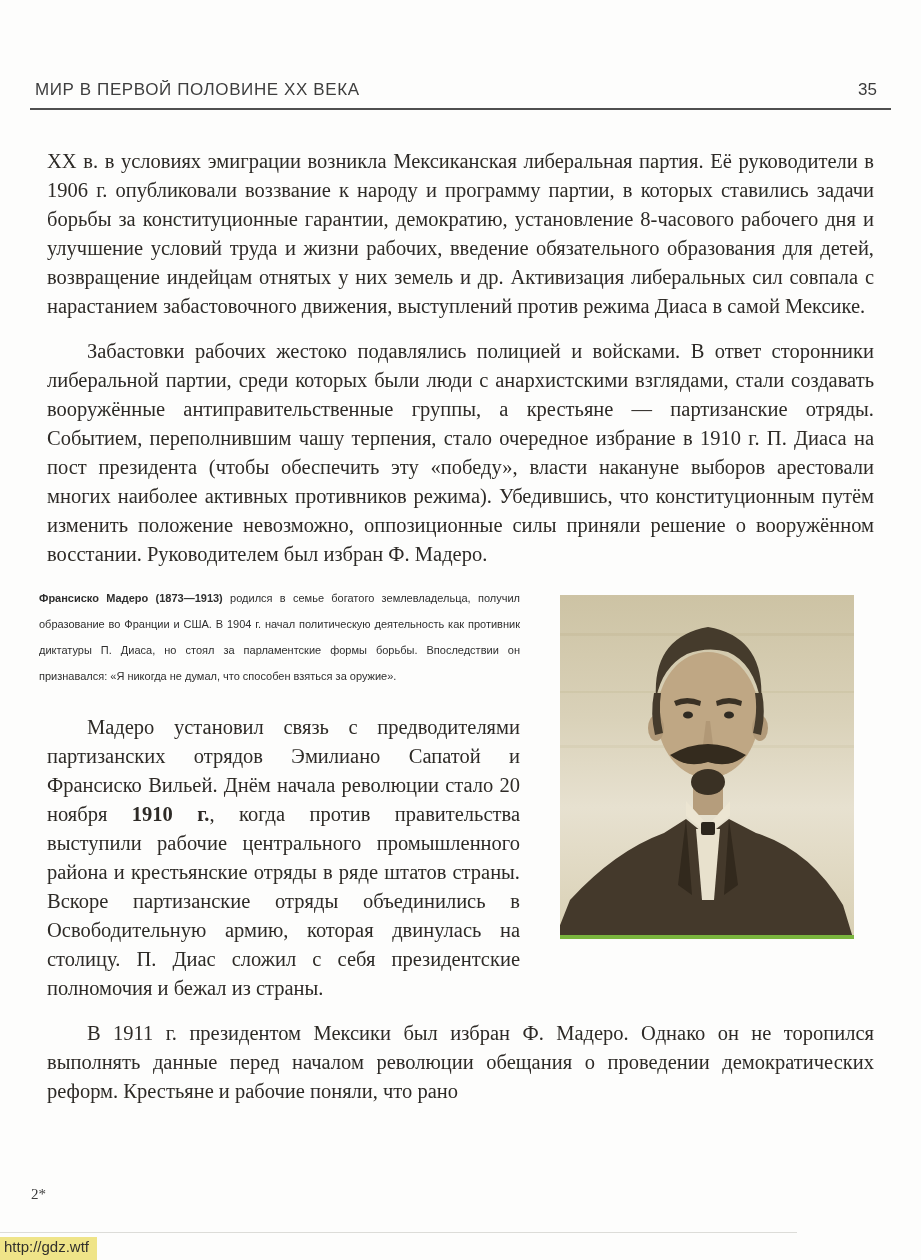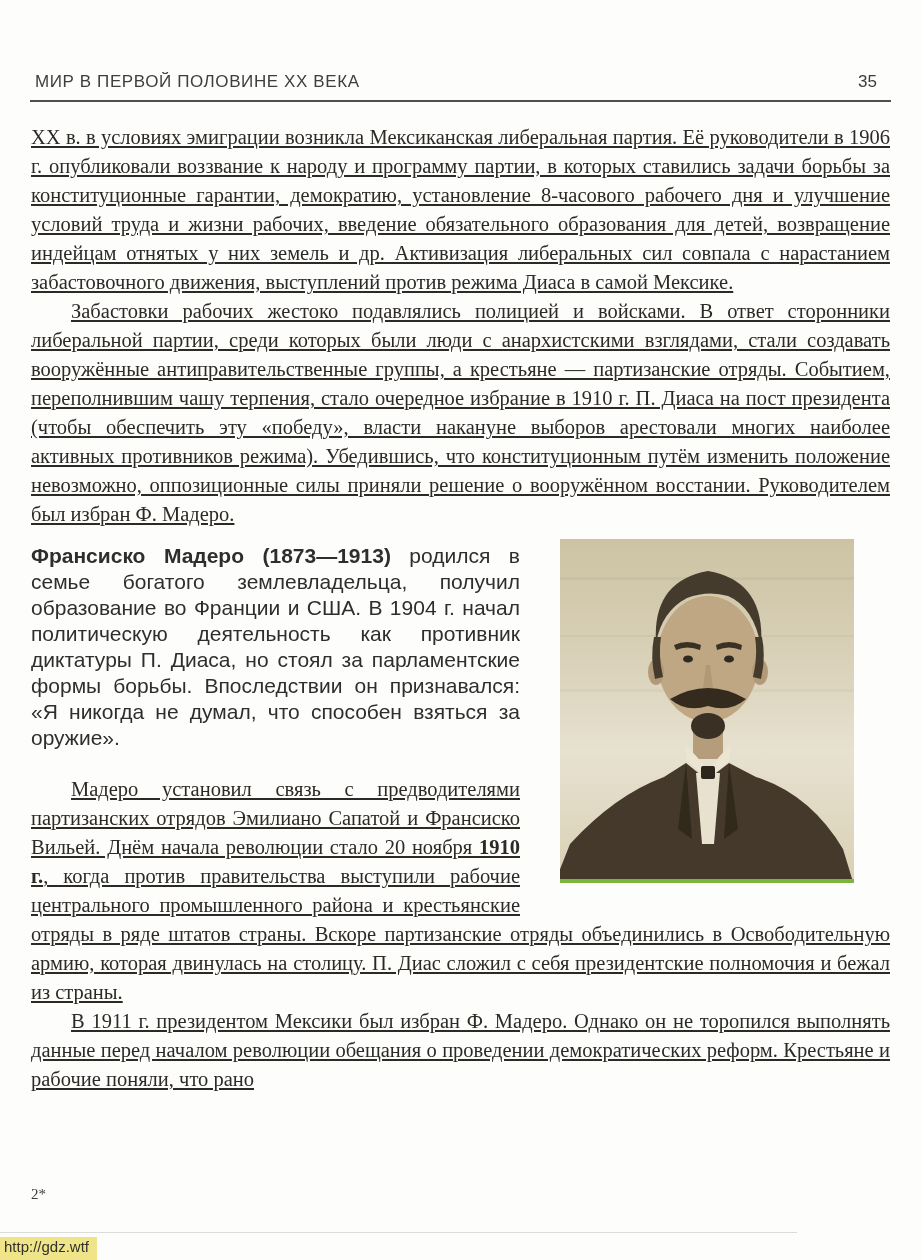--- a/index.html
+++ b/index.html
@@ -12,32 +12,32 @@
     font-family:"Liberation Serif","DejaVu Serif",serif;
     color:#2d2a26;
   }
   
   .running-head{
     display:flex;justify-content:space-between;align-items:baseline;
     padding:72px 44px 0 35px;
     font-family:"Liberation Sans","DejaVu Sans",sans-serif;
     font-size:17px;color:#3e3e3e;letter-spacing:0.6px;
   }
-  .rh-num{letter-spacing:0;color:#3a3a3a;}
+  .rh-num{letter-spacing:0;color:#3a3a3a;margin-top:8px;}
   .rule{
     height:2px;background:#4f4f4f;
     margin:8px 30px 0 30px;
   }
   
   .body-text{
     padding:21px 31px 0 31px;
     font-size:20.5px;line-height:29px;
     text-align:justify;
   }
-  .para{margin:0;text-indent:40px;text-decoration:underline;}
+  .para{margin:16px;text-indent:40px;}
   .para.no-indent{text-indent:0;}
   .para b{font-weight:bold;}
   
   .photo-block{
     float:right;
     width:352px;
     margin:10px 0 38px 18px;
   }
   .photo{
     position:relative;
@@ -51,23 +51,23 @@
     background:#7ab53e;
   }
   .caption{
     margin:14px 0 0 22px;
     font-family:"Liberation Sans","DejaVu Sans",sans-serif;
     font-size:17px;color:#343434;letter-spacing:0.3px;
     text-align:left;text-indent:0;
   }
   
   .bio{
-    margin:14px 0 0 0;
+    margin:14px 0 0 8px;
     font-family:"Liberation Sans","DejaVu Sans",sans-serif;
-    font-size:21px;line-height:26px;color:#2e2e2e;
+    font-size:11px;line-height:26px;color:#2e2e2e;
     text-align:justify;text-indent:0;
   }
   .bio b{font-weight:bold;}
   .para-3{margin-top:24px;}
   
   .footnote{
     position:absolute;left:31px;top:1186px;
     font-size:15px;color:#3c3c3c;
     font-family:"Liberation Serif","DejaVu Serif",serif;
   }

